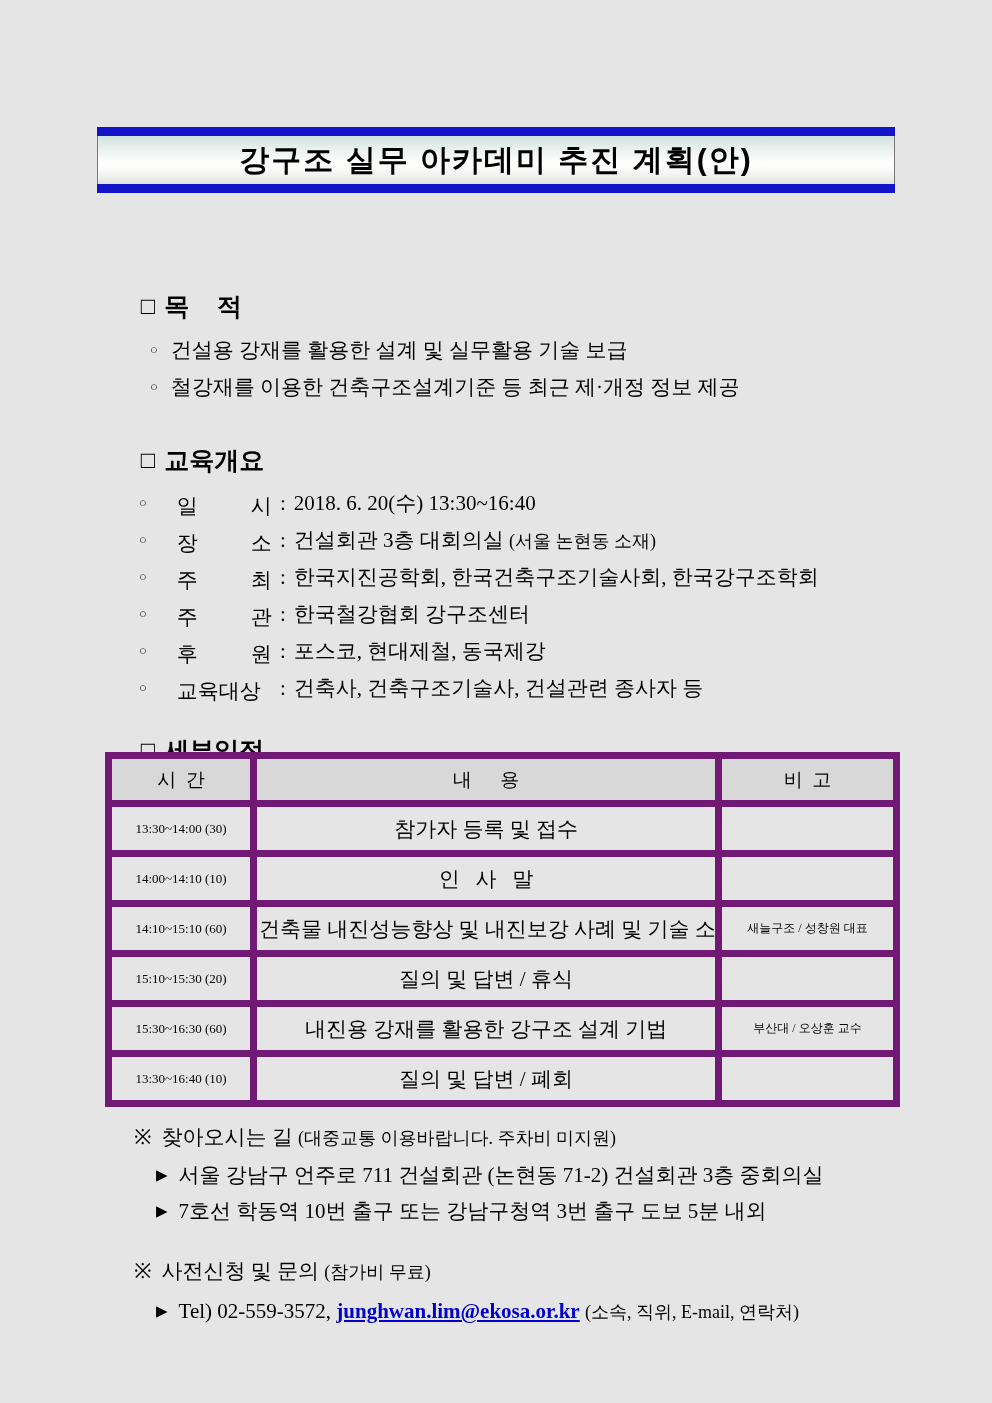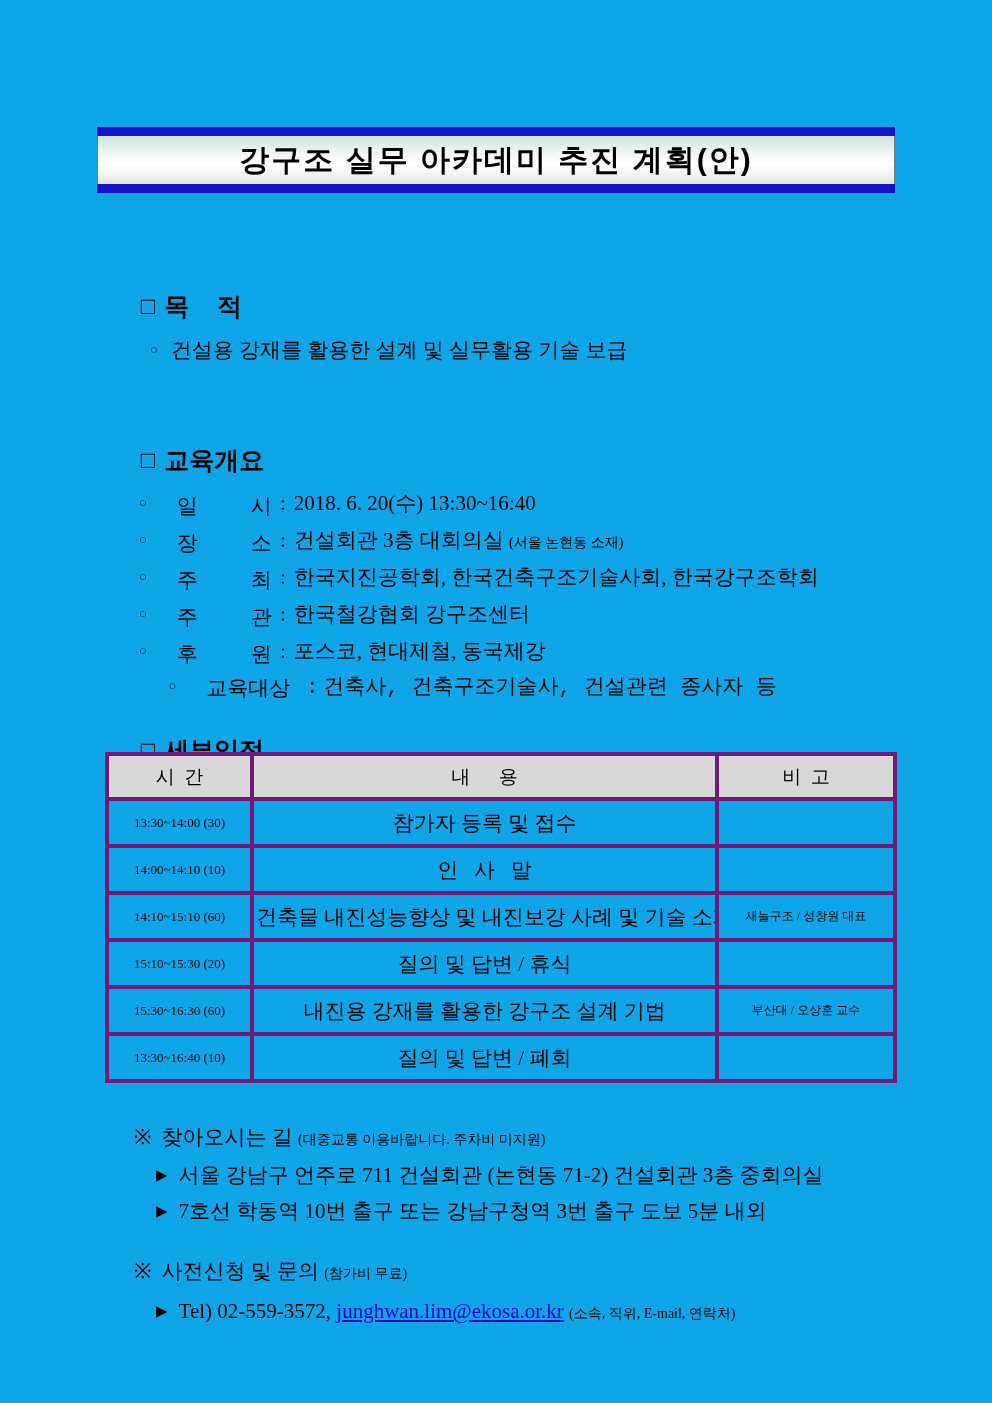--- a/index.html
+++ b/index.html
@@ -1,19 +1,19 @@
 <!DOCTYPE html>
 <html><head>
 <meta charset="utf-8">
 <style>
   html,body{margin:0;padding:0;background:#ffffff;}
   .page{
     position:relative;
     width:992px;height:1403px;
-    background:#0ea5e9;
+    background:#e5e5e5;
     font-family:"Liberation Serif","DejaVu Serif",serif;
     color:#000;
     overflow:hidden;
   }
 
   
   .banner{position:absolute;left:97px;top:127px;width:798px;}
   .banner .bar{height:9px;background:#1313c8;}
   .banner-body{
     height:48px;
@@ -37,68 +37,71 @@
   
   .bullet-line{position:absolute;left:129px;font-size:21px;line-height:26px;white-space:pre;}
   .b-marker{font-size:13px;position:relative;top:-3px;margin-right:13px;}
   .ov-line{position:absolute;left:118px;font-size:21px;line-height:26px;white-space:pre;}
   .ov-line .b-marker{margin-right:0;}
   .ov-label{
     display:inline-block;width:95px;margin-left:30px;
     text-align:justify;text-align-last:justify;white-space:normal;vertical-align:bottom;
   }
   .ov-colon{display:inline-block;width:22px;text-align:center;}
-  .small{font-size:14px;}
+  .small{font-size:18px;}
 
   
   .sched{
     position:absolute;left:105px;top:752px;
     border-collapse:collapse;table-layout:fixed;width:788px;
     border:2px solid #000;
   }
   .sched th,.sched td{
-    border:4px solid #701a75;text-align:center;vertical-align:middle;
+    border:7px solid #701a75;text-align:center;vertical-align:middle;
     overflow:hidden;white-space:pre;padding:0 2px;
   }
   .sched th{
     background:#d8d8d8;height:41px;font-weight:400;font-size:19px;
   }
   .sched td{height:43px;}
   .col-time{width:145px;}
   .col-content{width:465px;}
   .col-note{width:178px;}
   td.cell-time{font-size:13px;}
   td.cell-content{font-size:21px;}
   td.cell-note{font-size:12px;}
 
   
   .ref-line{position:absolute;left:113px;font-size:21px;line-height:27px;white-space:pre;}
   .ref-marker{margin-right:10px;}
   .arrow-line{position:absolute;left:135px;font-size:21px;line-height:27px;white-space:pre;}
   .arrow{font-size:15px;margin-right:11px;position:relative;top:-2px;}
-  .email-link{color:#0000cc;text-decoration:underline;cursor:pointer;}
+  .email-link{color:#0000cc;text-decoration:underline;cursor:pointer;font-weight:bold;}
 </style>
 </head>
 <body>
 
 <div class="page">
 
   <div class="banner">
     <div class="bar"></div>
     <div class="banner-body">
       <span class="banner-title">강구조 실무 아카데미 추진 계획(안)</span>
     </div>
     <div class="bar"></div>
   </div>
 
   <div class="heading" style="top:261px;">
     <span class="h-marker">□</span><span>목    적</span>
   </div>
   <div class="bullet-line" style="top:311px;">
     <span class="b-marker">○</span><span>건설용 강재를 활용한 설계 및 실무활용 기술 보급</span>
+  </div>
+  <div class="bullet-line" style="top:348px;">
+    <span class="b-marker">○</span><span>철강재를 이용한 건축구조설계기준 등 최근 제·개정 정보 제공</span>
   </div>
 
   <div class="heading" style="top:415px;">
     <span class="h-marker">□</span><span>교육개요</span>
   </div>
 
   <div class="ov-line" style="top:464px;">
     <span class="b-marker">○</span><span class="ov-label">일 시</span><span class="ov-colon">:</span><span>2018. 6. 20(수) 13:30~16:40</span>
   </div>
   <div class="ov-line" style="top:501px;">
@@ -106,21 +109,21 @@
   </div>
   <div class="ov-line" style="top:538px;">
     <span class="b-marker">○</span><span class="ov-label">주 최</span><span class="ov-colon">:</span><span>한국지진공학회, 한국건축구조기술사회, 한국강구조학회</span>
   </div>
   <div class="ov-line" style="top:575px;">
     <span class="b-marker">○</span><span class="ov-label">주 관</span><span class="ov-colon">:</span><span>한국철강협회 강구조센터</span>
   </div>
   <div class="ov-line" style="top:612px;">
     <span class="b-marker">○</span><span class="ov-label">후 원</span><span class="ov-colon">:</span><span>포스코, 현대제철, 동국제강</span>
   </div>
-  <div class="ov-line" style="top:649px;font-family:Liberation Mono, monospace;">
+  <div class="ov-line" style="top:649px;">
     <span class="b-marker">○</span><span class="ov-label">교육대상</span><span class="ov-colon">:</span><span>건축사, 건축구조기술사, 건설관련 종사자 등</span>
   </div>
 
   <div class="heading" style="top:705px;">
     <span class="h-marker">□</span><span>세부일정</span>
   </div>
 
   <table class="sched">
     <colgroup>
         <col class="col-time">

